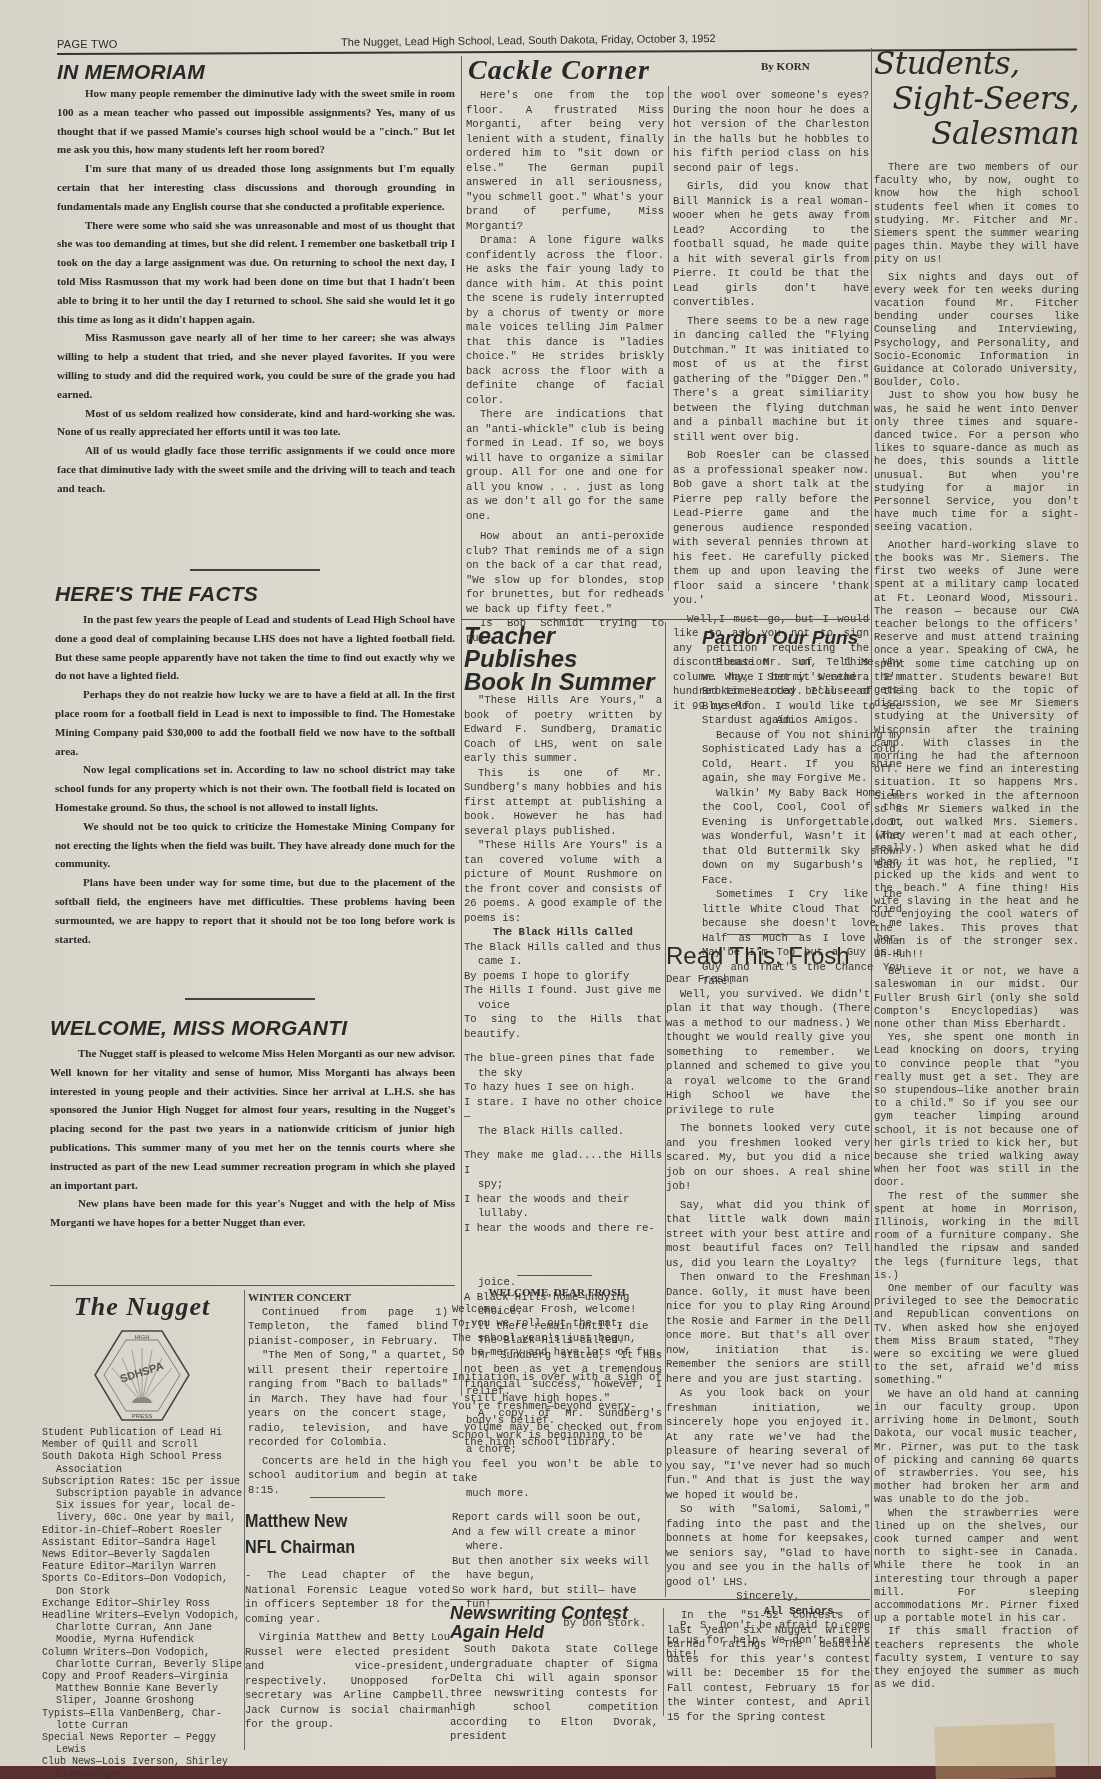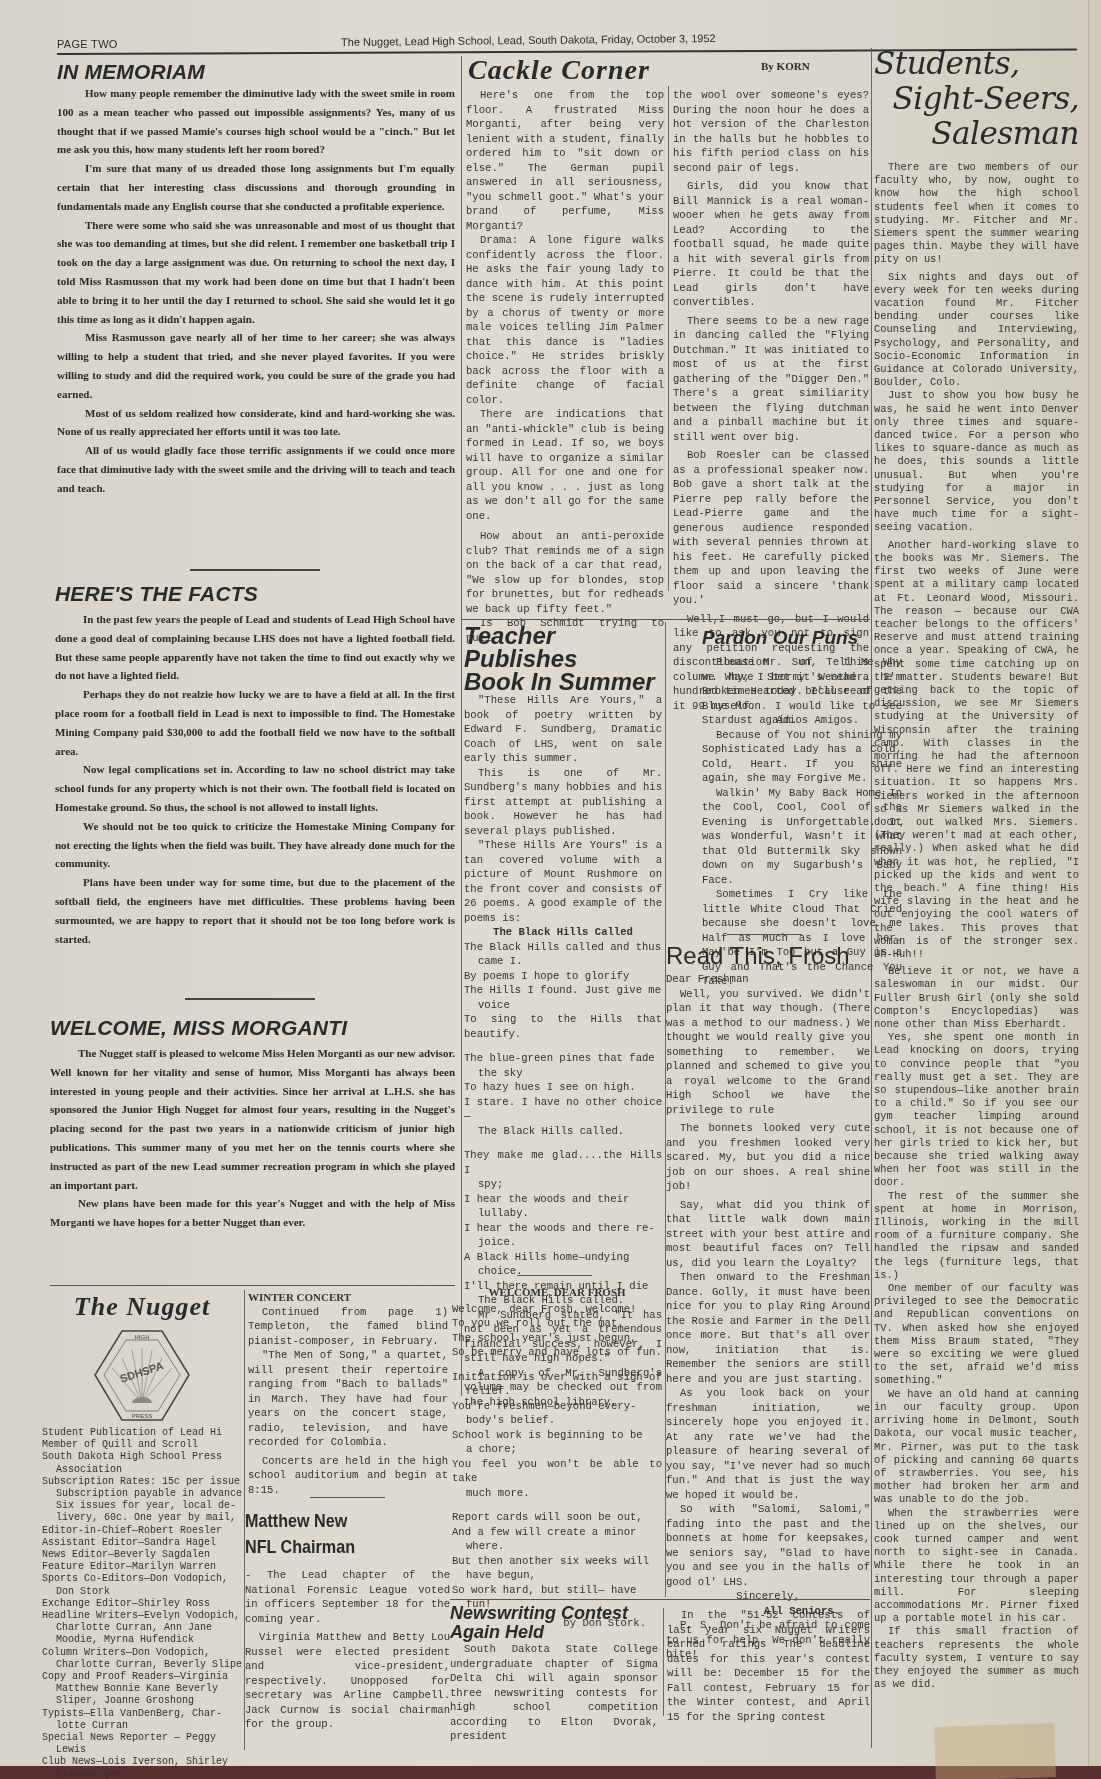--- a/index.html
+++ b/index.html
@@ -202,21 +202,21 @@
         <div>To hazy hues I see on high.</div>
         <div>I stare. I have no other choice—</div>
         <div style="padding-left:14px;">The Black Hills called.</div>
       </div>
       <div style="margin-top:10px;">
         <div>They make me glad....the Hills I</div>
         <div style="padding-left:14px;">spy;</div>
         <div>I hear the woods and their</div>
         <div style="padding-left:14px;">lullaby.</div>
         <div>I hear the woods and there re-</div>
-        <div style="padding-left:14px;">joice.</div>
+        <div style="padding-left:14px;margin-top:40px;">joice.</div>
         <div>A Black Hills home—undying</div>
         <div style="padding-left:14px;">choice.</div>
         <div>I'll there remain until I die</div>
         <div style="padding-left:14px;">The Black Hills called.</div>
       </div>
       <p>Mr Sundberg stated, "It has not been as yet a tremendous financial success, however, I still have high hopes."</p>
       <p>A copy of Mr. Sundberg's volume may be checked out from the high school library.</p>
     </div>
   </div>
   <div class="hrule" style="left:517px;top:1275px;width:75px;"></div>

